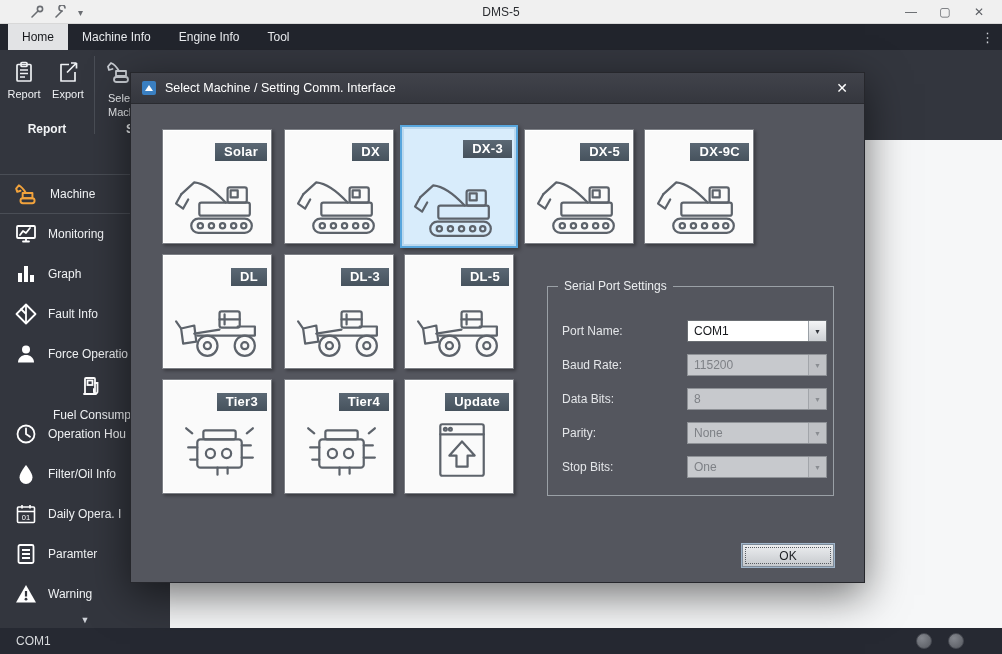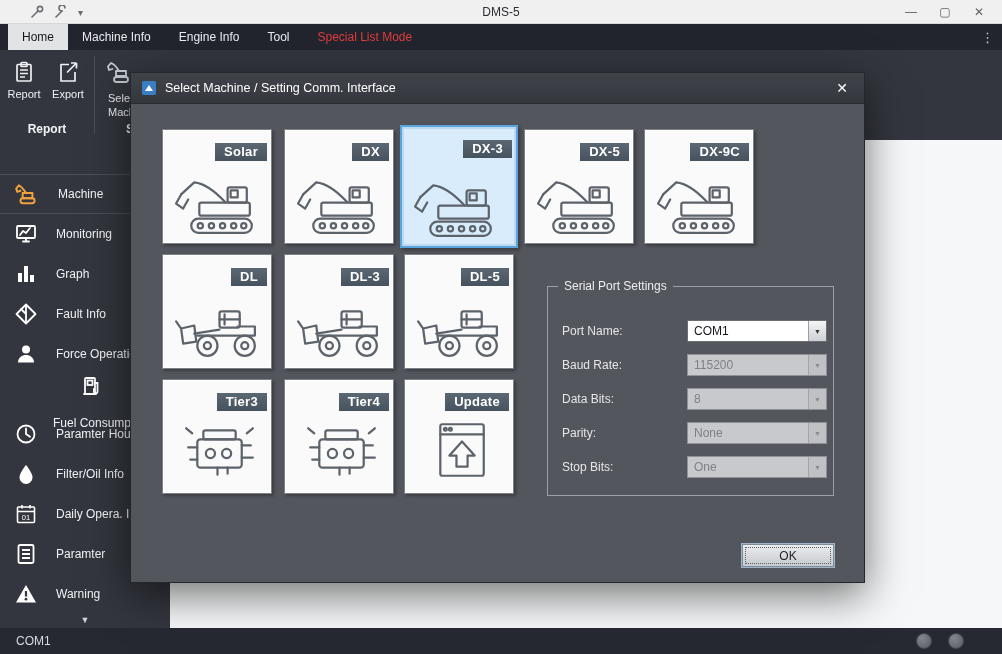--- a/index.html
+++ b/index.html
@@ -37,21 +37,21 @@
   .gl-select { left:126px; }
   .tb-ico { position:absolute; }
   .circle-ico { border-radius:50%; display:flex; align-items:center; justify-content:center; }
   .circ-play { width:32px; height:32px; background:radial-gradient(circle at 35% 30%, #49b2ef, #1c7fc0); }
   .circ-gray { width:30px; height:30px; background:#494d57; border:2px solid #6a6f7a; color:#fff; }
   .circ-info { width:28px; height:28px; background:#494d57; border:2px solid #6a6f7a; color:#fff; font-size:15px; font-family:"Liberation Serif", serif; font-style:italic; }
 
   
   .content { position:absolute; left:170px; top:140px; width:832px; height:488px; background:#f6f7f8; }
   .sidebar { position:absolute; left:0; top:140px; width:170px; height:488px; background:#33363e; }
-  .side-item { position:absolute; left:0; width:170px; height:40px; display:flex; align-items:center; gap:18px; padding-left:14px; color:#f0f2f4; font-size:12px; white-space:nowrap; cursor:default; }
+  .side-item { position:absolute; left:0; width:170px; height:40px; display:flex; align-items:center; gap:10px; padding-left:14px; color:#f0f2f4; font-size:12px; white-space:nowrap; cursor:default; }
   .side-item.first { border-top:1px solid #4a4e56; border-bottom:1px solid #4a4e56; }
   .side-item svg { flex:0 0 auto; display:block; }
   .side-scroll { position:absolute; left:0; bottom:2px; width:170px; text-align:center; color:#cfd2d8; font-size:9px; height:12px; line-height:12px; }
   .statusbar { position:absolute; left:0; top:628px; width:1002px; height:26px; background:#262932; }
   .status-port { position:absolute; left:16px; top:0; height:26px; display:flex; align-items:center; color:#d8dadd; font-size:12px; }
   .status-dot { position:absolute; top:633px; width:16px; height:16px; border-radius:50%; background:radial-gradient(circle at 35% 30%, #84878e, #565960); border:1px solid #474a52; }
   .dot1 { left:916px; } .dot2 { left:948px; }
 
   
   .dialog { position:absolute; left:130px; top:72px; width:735px; height:511px; background:#54565e; border:1px solid #26272c; box-shadow:0 12px 40px rgba(0,0,0,.55); z-index:50; }
@@ -150,21 +150,20 @@
       <div class="winbtn">▢</div>
       <div class="winbtn">✕</div>
     </div>
   </div>
 
   <div class="menubar">
     <div class="tab active">Home</div>
     <div class="tab">Machine Info</div>
     <div class="tab">Engine Info</div>
     <div class="tab">Tool</div>
-    <div class="tab special">Special List Mode</div>
     <div class="menu-ellipsis">⋮</div>
   </div>
 
   <div class="toolbar">
     <div class="big-btn" style="left:2px;">
       <svg width="24" height="24" viewBox="0 0 24 24">
           <g stroke="#eef0f3" stroke-width="1.7" fill="none" stroke-linejoin="round">
             <rect x="5" y="4.5" width="14" height="16.5" rx="1"></rect>
             <rect x="9" y="2.5" width="6" height="4" rx="1"></rect>
             <path d="M8 10 h8 M8 13.5 h8 M8 17 h5"></path>
@@ -294,21 +293,21 @@
         </svg>
       <span>Fuel Consump</span>
     </div>
     <div class="side-item" style="top:274px;">
       <svg width="24" height="24" viewBox="0 0 24 24">
           <g stroke="#ffffff" stroke-width="1.8" fill="none" stroke-linecap="round">
             <circle cx="12" cy="12" r="8.5"></circle>
             <path d="M12 6.5 V12 l4 2.8"></path>
           </g>
         </svg>
-      <span>Paramter Hou</span>
+      <span>Operation Hou</span>
     </div>
     <div class="side-item" style="top:314px;">
       <svg width="24" height="24" viewBox="0 0 24 24">
           <path fill="#ffffff" d="M12 3 C12 3 5.5 10.7 5.5 15.4 a6.5 6.5 0 0 0 13 0 C18.5 10.7 12 3 12 3 Z"></path>
         </svg>
       <span>Filter/Oil Info</span>
     </div>
     <div class="side-item" style="top:354px;">
       <svg width="24" height="24" viewBox="0 0 24 24">
           <g stroke="#ffffff" stroke-width="1.6" fill="none">

